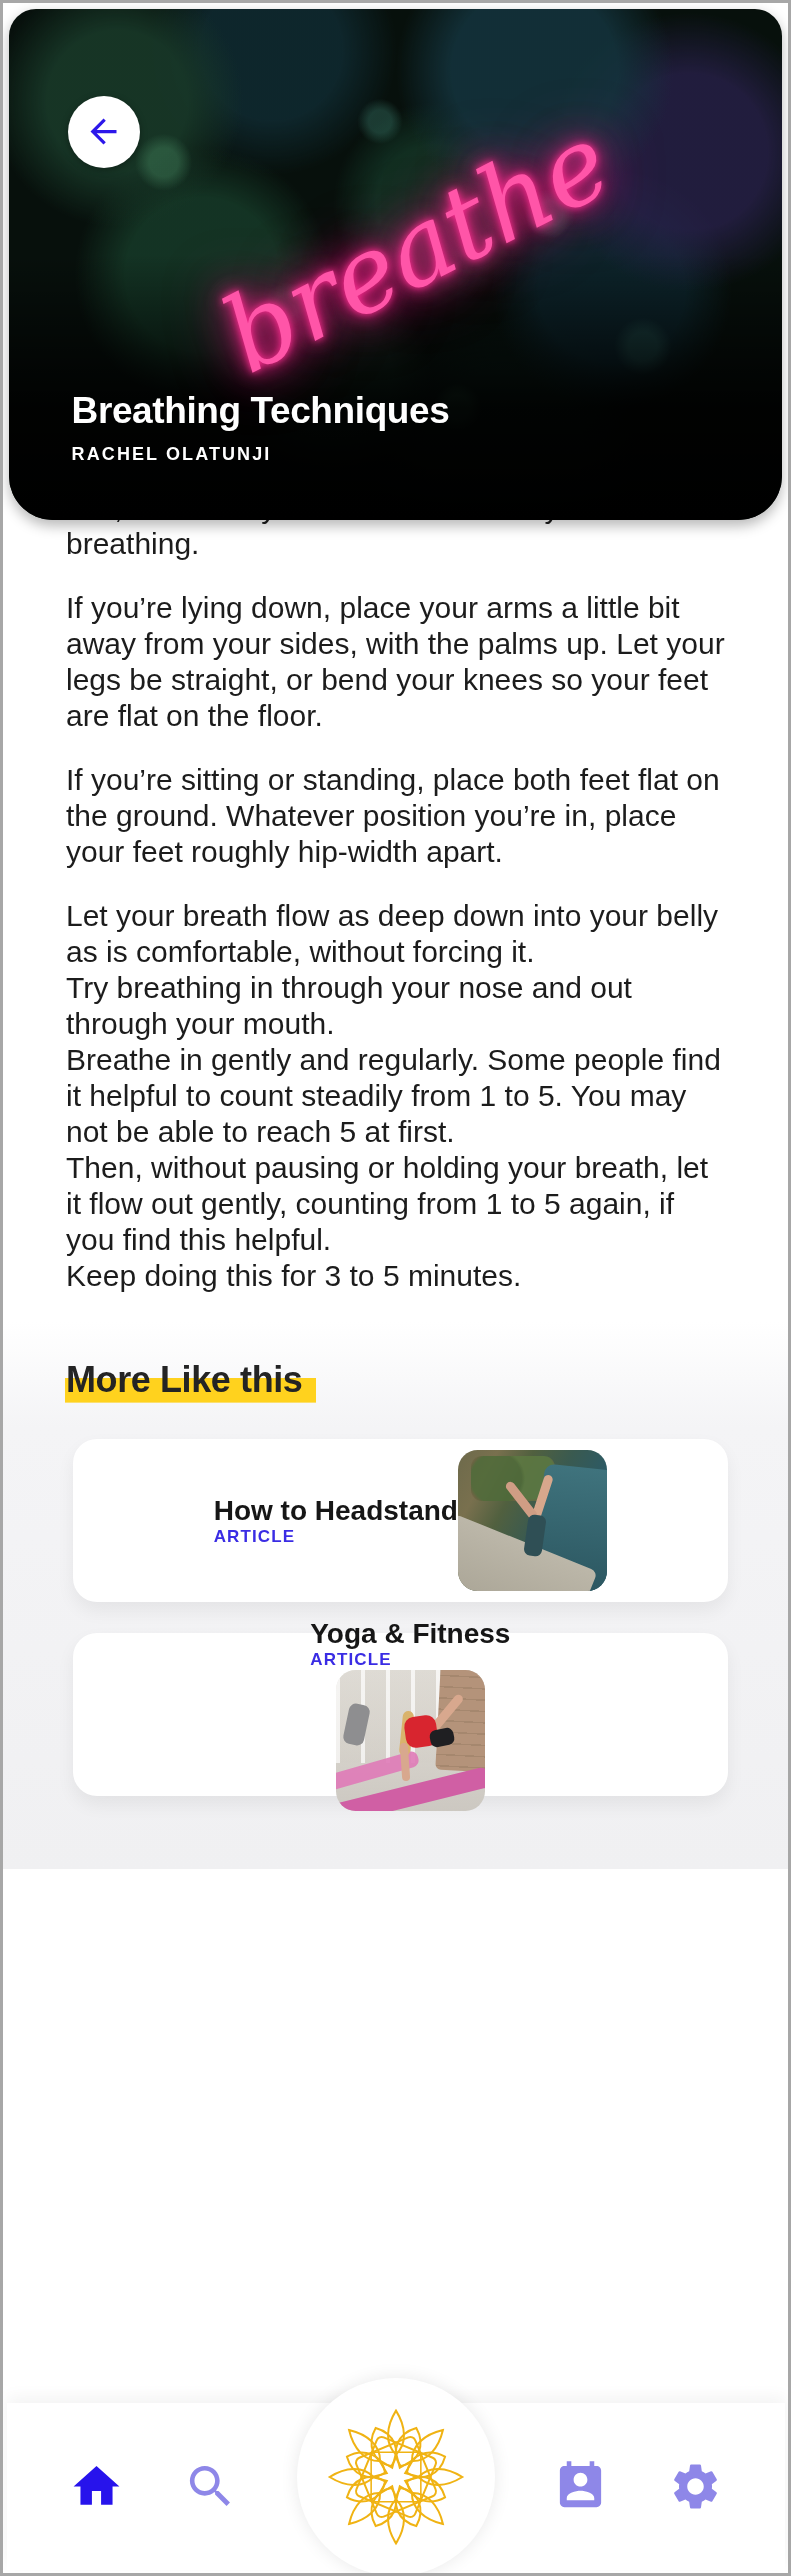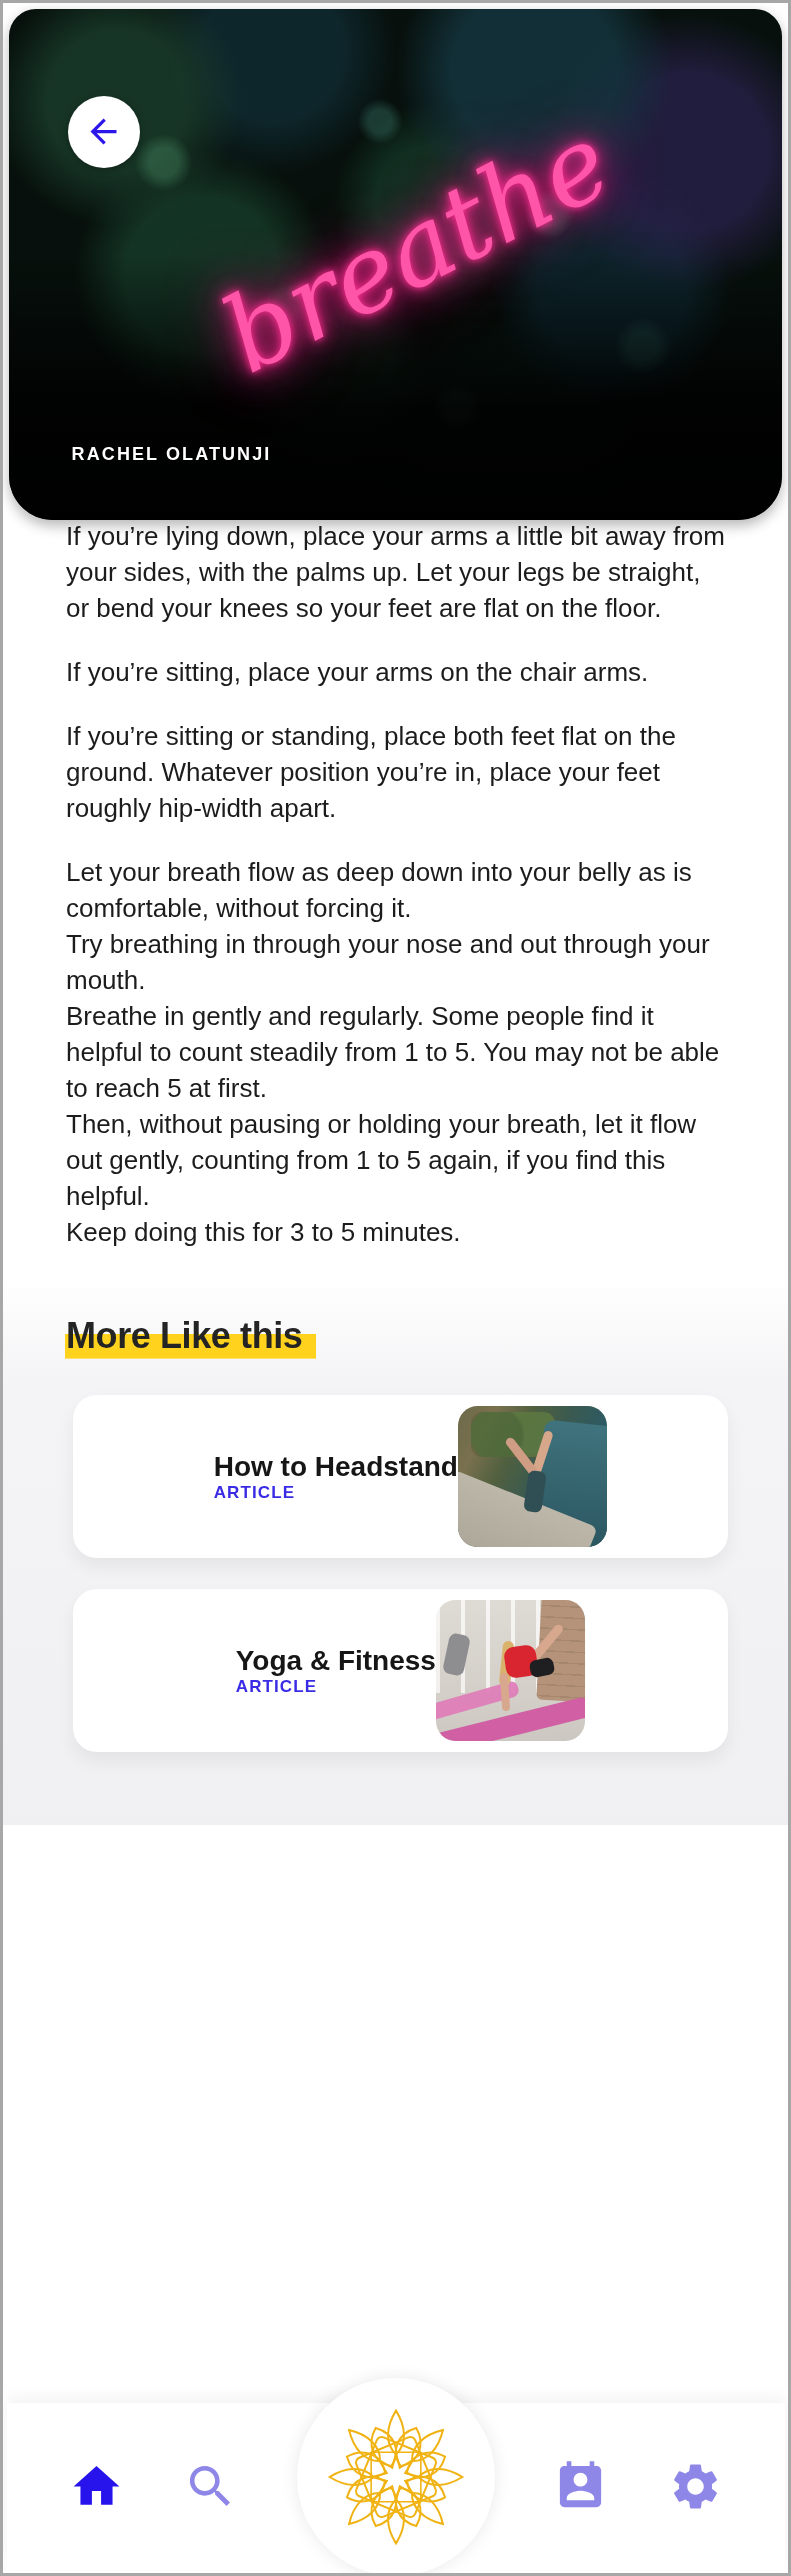--- a/index.html
+++ b/index.html
@@ -61,21 +61,21 @@
   .hero-title {
     color:#ffffff; font-size:37px; font-weight:800; letter-spacing:-0.4px;
   }
   .hero-author {
     margin-top:11.3px; color:#ffffff; font-size:18px; font-weight:700; letter-spacing:2.1px;
   }
 
   
   .article-body {
     padding:79px 60px 0 63px;
-    color:#1c1c1c; font-size:26px; line-height:36px; font-weight:400;
+    color:#1c1c1c; font-size:30px; line-height:36px; font-weight:400;
   }
   .article-body p { margin:0 0 28px 0; white-space:pre-line; }
 
   
   .more-section {
     margin-top:1.4px;
     background:linear-gradient(180deg, #ffffff 0px, #f4f4f6 105px, #f0f0f2 100%);
     padding:0 0 73px 0;
   }
   .more-heading {
@@ -86,21 +86,21 @@
     background:linear-gradient(#ffd21e,#ffd21e) no-repeat left bottom / 100% 56%;
     padding:0 14px 2.8px 1.4px; margin-left:-1.4px;
   }
   .cards { margin:38px 60px 0 70px; }
   .card {
     height:163px; background:#ffffff; border-radius:24px;
     display:flex; align-items:center; justify-content:center;
     padding:0 9.8px 0 29.5px; margin-bottom:31px; cursor:pointer;
     box-shadow:0 8.4px 18.3px rgba(0,0,0,.06);
   }
-  .card:last-child { margin-bottom:0; }
+  .card:last-child { margin-bottom:0;flex-direction:column; }
   .card-title { font-size:28px; font-weight:800; color:#161616; }
   .card-tag { font-size:17px; font-weight:700; letter-spacing:1.1px; color:#3a2ce4; }
   .thumb {
     position:relative; width:149px; height:141px; border-radius:19.7px;
     overflow:hidden; flex:0 0 auto;
   }
   
   .thumb-headstand { background:linear-gradient(118deg,#6d6a4b 0%,#79704e 18%,#51603f 34%,#3a5a50 52%,#2d5a64 70%,#26525e 100%); }
   .t1-water { position:absolute; right:-4.2px; top:17px; width:73px; height:134px; background:linear-gradient(#3f737d,#2a545e); border-radius:9.8px 0 0 0; transform:rotate(6deg); }
   .t1-trees { position:absolute; left:12.7px; top:5.6px; width:84px; height:45px; background:radial-gradient(circle at 30% 50%, #4f6b3a 0 40%, transparent 46%),radial-gradient(circle at 70% 40%, #5d7a42 0 38%, transparent 45%),#6f6243; border-radius:11.3px; opacity:.85; }
@@ -152,31 +152,31 @@
   <header class="hero">
     <div class="neon">breathe</div>
     <button class="back-btn">
       <span style="display:flex">
         <svg viewBox="0 0 24 24" width="39" height="39">
             <path fill="#2c17ea" d="M20 11H7.83l5.59-5.59L12 4l-8 8 8 8 1.41-1.41L7.83 13H20v-2z"></path>
           </svg>
       </span>
     </button>
     <div class="hero-caption">
+      <div class="hero-title">Breathing Techniques</div>
       <div class="hero-author">RACHEL OLATUNJI</div>
     </div>
   </header>
 
   <main class="article-body">
     <p>This calming breathing technique for stress, anxiety and panic takes just a few minutes and can be done anywhere.</p>
     <p>You will get the most benefit if you do it regularly, as part of your daily routine.</p>
     <p>You can do it standing up, sitting in a chair that supports your back, or lying on a bed or yoga mat on the floor.</p>
     <p>Make yourself as comfortable as you can. If you can, loosen any clothes that restrict your breathing.</p>
     <p>If you’re lying down, place your arms a little bit away from your sides, with the palms up. Let your legs be straight, or bend your knees so your feet are flat on the floor.</p>
-    <p>If you’re sitting, place your arms on the chair arms.</p>
     <p>If you’re sitting or standing, place both feet flat on the ground. Whatever position you’re in, place your feet roughly hip-width apart.</p>
     <p>Let your breath flow as deep down into your belly as is comfortable, without forcing it.
 Try breathing in through your nose and out through your mouth.
 Breathe in gently and regularly. Some people find it helpful to count steadily from 1 to 5. You may not be able to reach 5 at first.
 Then, without pausing or holding your breath, let it flow out gently, counting from 1 to 5 again, if you find this helpful.
 Keep doing this for 3 to 5 minutes.</p>
   </main>
 
   <section class="more-section">
     <h2 class="more-heading"><span class="hl">More Like this</span></h2>

